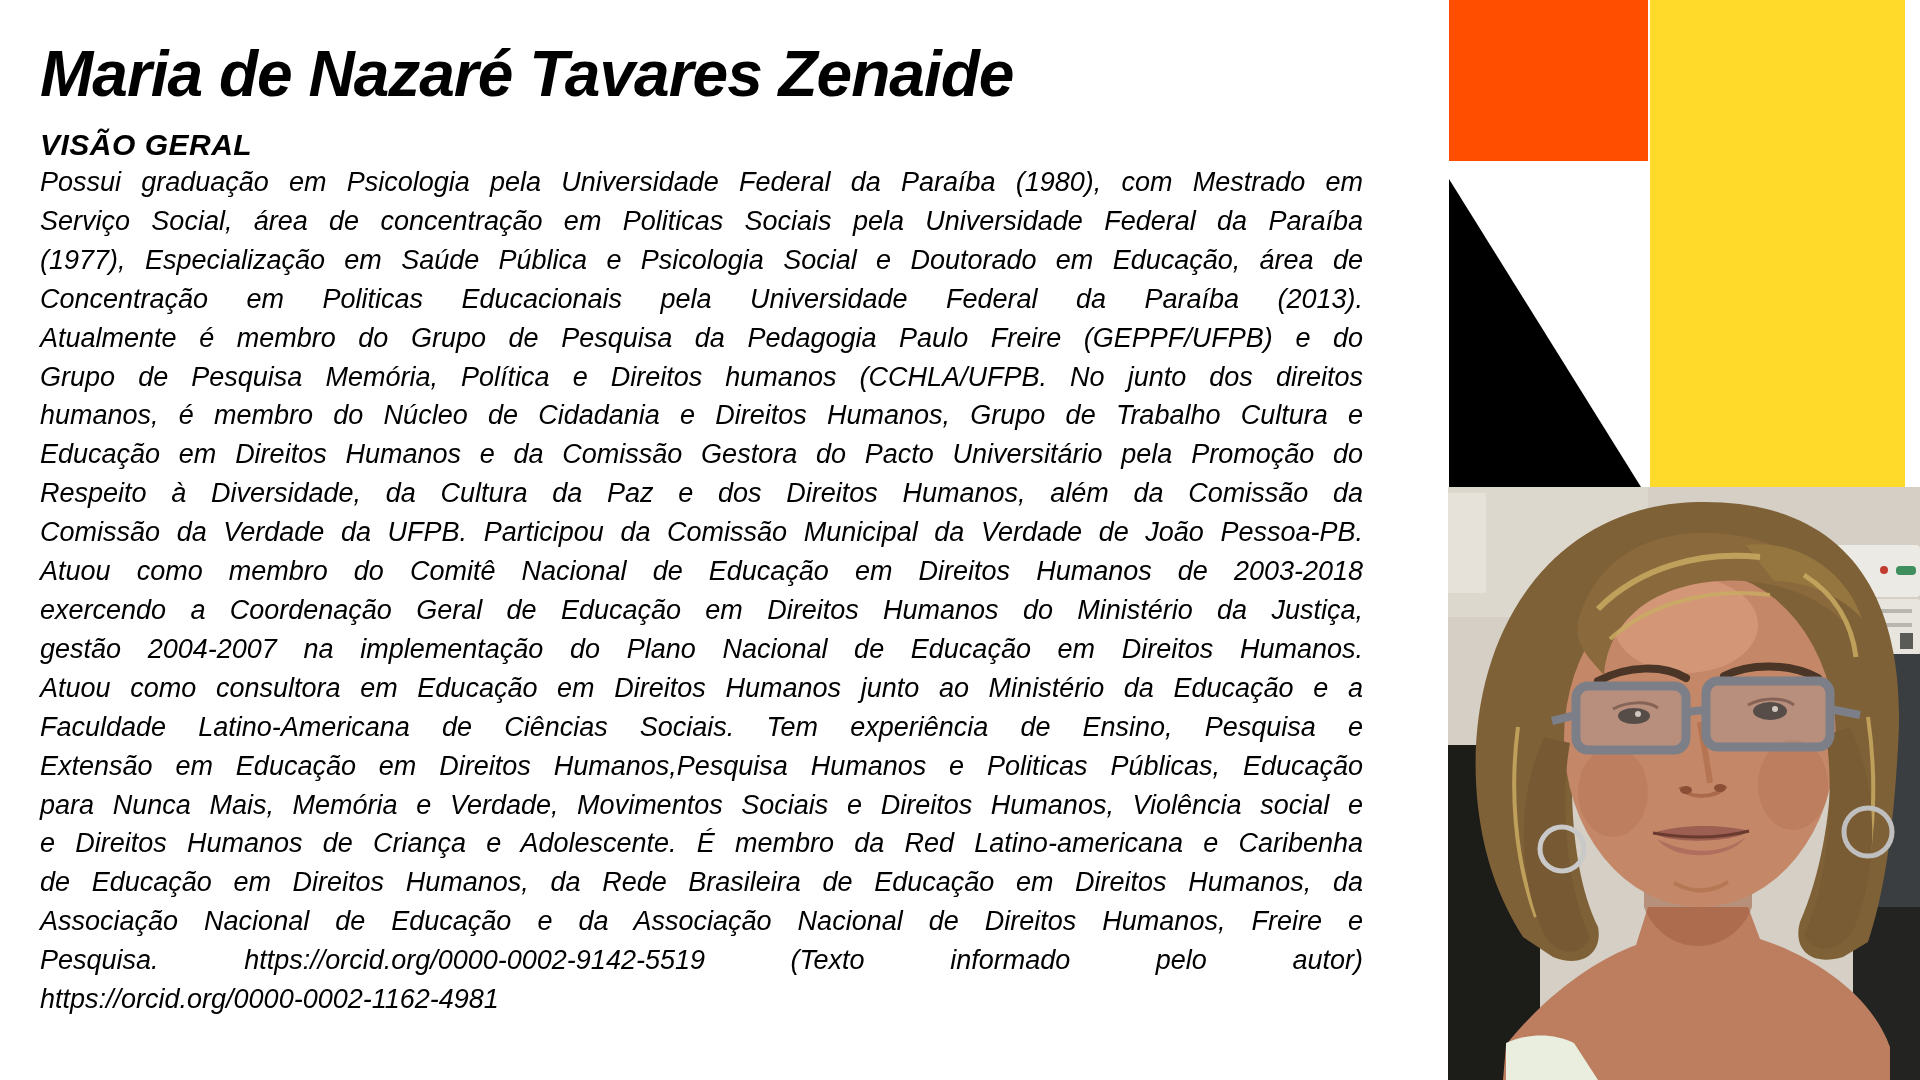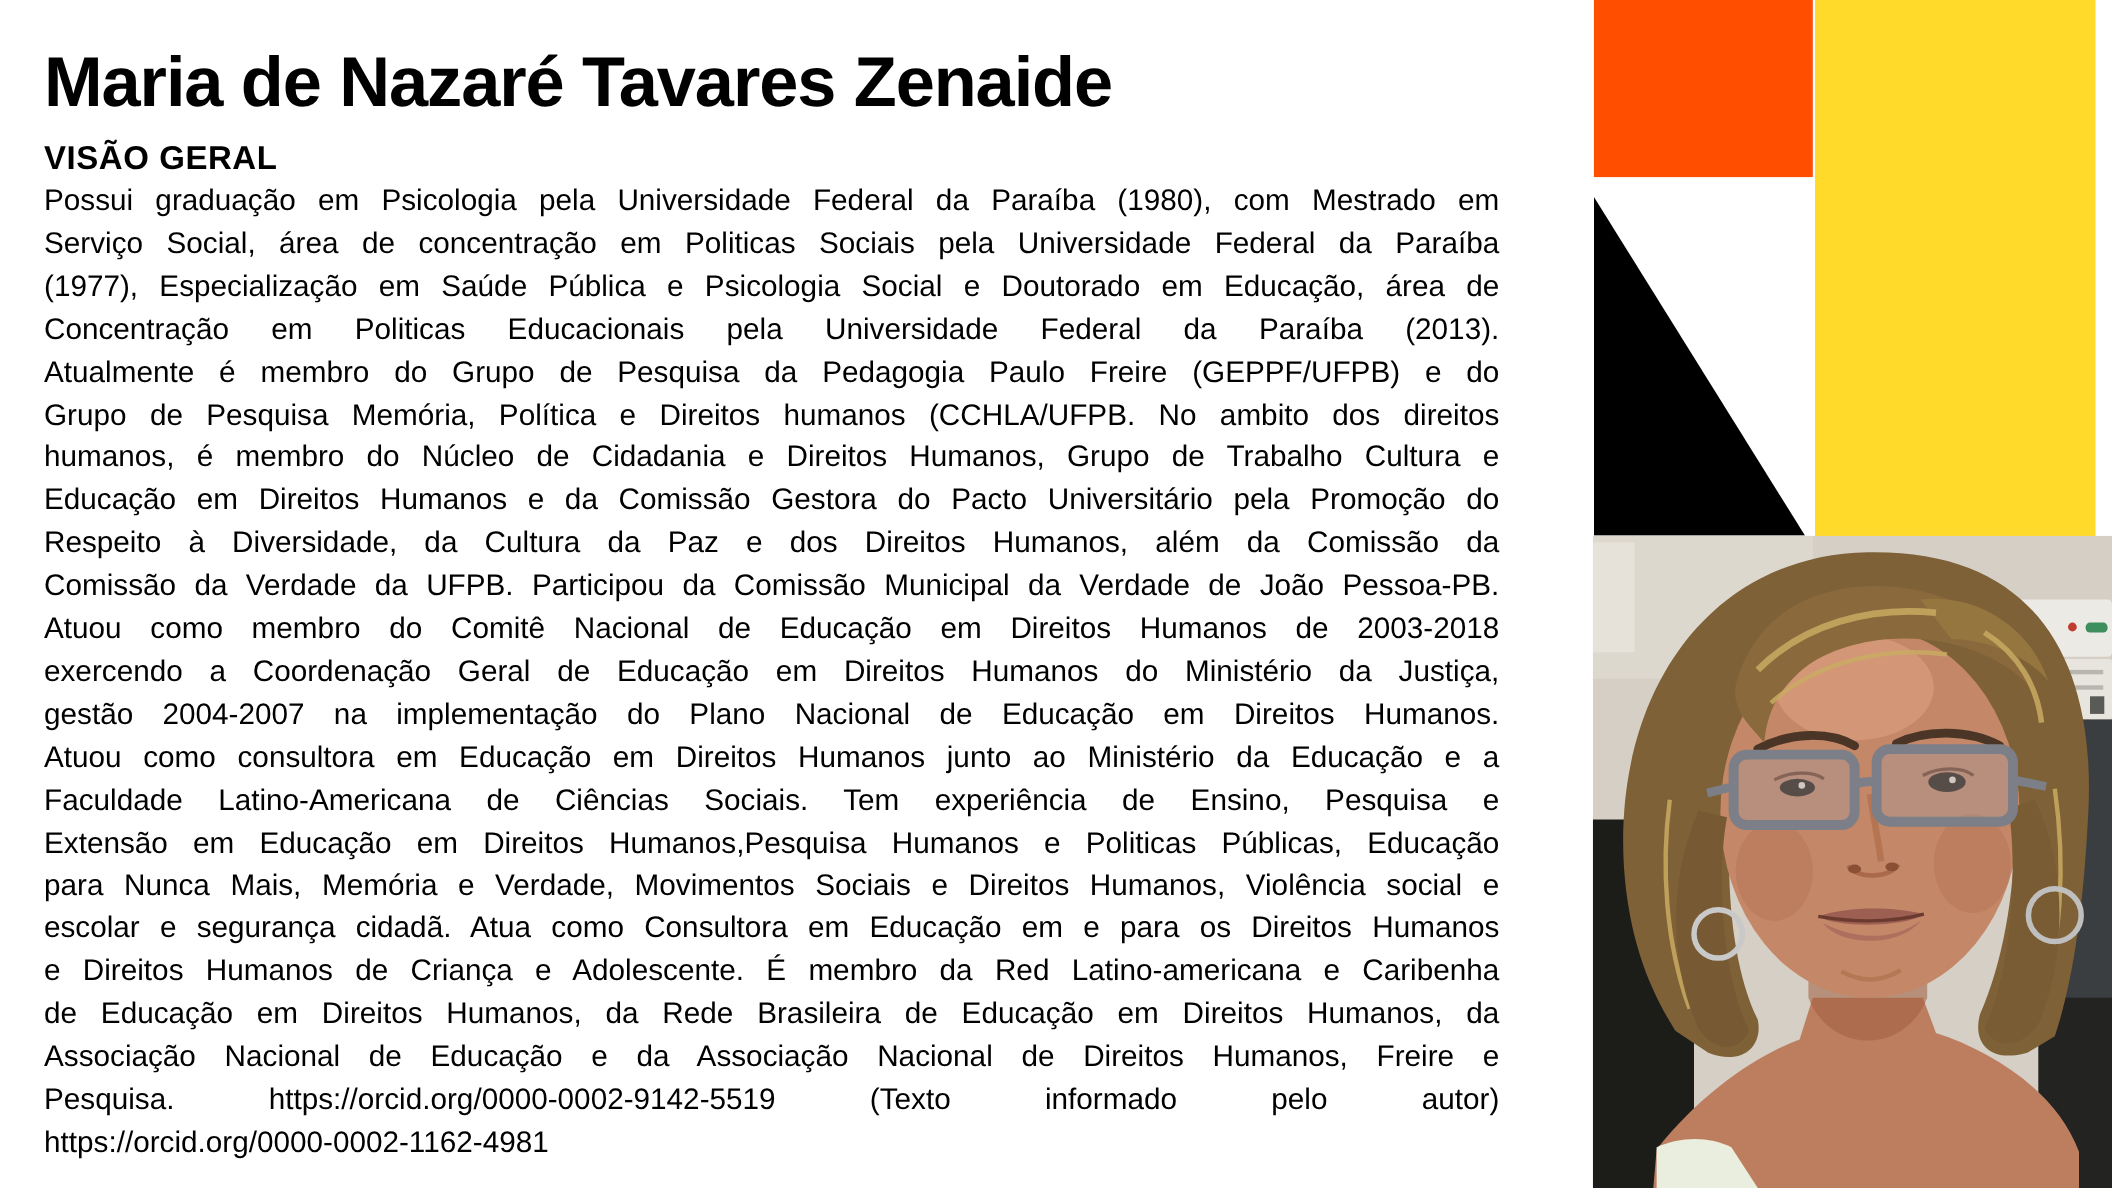--- a/index.html
+++ b/index.html
@@ -6,21 +6,21 @@
   body {
     width: 1920px; height: 1080px;
     background: #ffffff;
     font-family: "Liberation Sans", sans-serif;
     color: #000000;
     overflow: hidden;
   }
   .page { position: relative; width: 1920px; height: 1080px; background: #fff; overflow: hidden; }
 
   
-  .main { position: absolute; left: 40px; top: 0; width: 1323px; }
+  .main { position: absolute; left: 40px; top: 0; width: 1323px; font-style: italic; }
   .person-name {
     margin: 42px 0 0 0;
     font-size: 64px; line-height: 64px; font-weight: bold;
     letter-spacing: -1px; white-space: nowrap;
   }
   .section-heading {
     margin: 24px 0 0 0;
     font-size: 30px; line-height: 30px; font-weight: bold;
     letter-spacing: 0.5px;
   }
@@ -52,33 +52,32 @@
 
   <div class="main">
     <h1 class="person-name">Maria de Nazaré Tavares Zenaide</h1>
     <h2 class="section-heading">VISÃO GERAL</h2>
     <div class="bio">
         <div class="bio-line">Possui graduação em Psicologia pela Universidade Federal da Paraíba (1980), com Mestrado em</div>
         <div class="bio-line">Serviço Social, área de concentração em Politicas Sociais pela Universidade Federal da Paraíba</div>
         <div class="bio-line">(1977), Especialização em Saúde Pública e Psicologia Social e Doutorado em Educação, área de</div>
         <div class="bio-line">Concentração em Politicas Educacionais pela Universidade Federal da Paraíba (2013).</div>
         <div class="bio-line">Atualmente é membro do Grupo de Pesquisa da Pedagogia Paulo Freire (GEPPF/UFPB) e do</div>
-        <div class="bio-line">Grupo de Pesquisa Memória, Política e Direitos humanos (CCHLA/UFPB. No ambito dos direitos</div>
+        <div class="bio-line">Grupo de Pesquisa Memória, Política e Direitos humanos (CCHLA/UFPB. No junto dos direitos</div>
         <div class="bio-line">humanos, é membro do Núcleo de Cidadania e Direitos Humanos, Grupo de Trabalho Cultura e</div>
         <div class="bio-line">Educação em Direitos Humanos e da Comissão Gestora do Pacto Universitário pela Promoção do</div>
         <div class="bio-line">Respeito à Diversidade, da Cultura da Paz e dos Direitos Humanos, além da Comissão da</div>
         <div class="bio-line">Comissão da Verdade da UFPB. Participou da Comissão Municipal da Verdade de João Pessoa-PB.</div>
         <div class="bio-line">Atuou como membro do Comitê Nacional de Educação em Direitos Humanos de 2003-2018</div>
         <div class="bio-line">exercendo a Coordenação Geral de Educação em Direitos Humanos do Ministério da Justiça,</div>
         <div class="bio-line">gestão 2004-2007 na implementação do Plano Nacional de Educação em Direitos Humanos.</div>
         <div class="bio-line">Atuou como consultora em Educação em Direitos Humanos junto ao Ministério da Educação e a</div>
         <div class="bio-line">Faculdade Latino-Americana de Ciências Sociais. Tem experiência de Ensino, Pesquisa e</div>
         <div class="bio-line">Extensão em Educação em Direitos Humanos,Pesquisa Humanos e Politicas Públicas, Educação</div>
         <div class="bio-line">para Nunca Mais, Memória e Verdade, Movimentos Sociais e Direitos Humanos, Violência social e</div>
-        <div class="bio-line">escolar e segurança cidadã. Atua como Consultora em Educação em e para os Direitos Humanos</div>
         <div class="bio-line">e Direitos Humanos de Criança e Adolescente. É membro da Red Latino-americana e Caribenha</div>
         <div class="bio-line">de Educação em Direitos Humanos, da Rede Brasileira de Educação em Direitos Humanos, da</div>
         <div class="bio-line">Associação Nacional de Educação e da Associação Nacional de Direitos Humanos, Freire e</div>
         <div class="bio-line">Pesquisa. https://orcid.org/0000-0002-9142-5519 (Texto informado pelo autor)</div>
         <div class="bio-line">https://orcid.org/0000-0002-1162-4981</div>
       </div>
   </div>
 
   <div class="decor-orange" style="background: rgb(255, 78, 0);"></div>
   <div class="decor-yellow" style="background: rgb(255, 218, 43);"></div>

